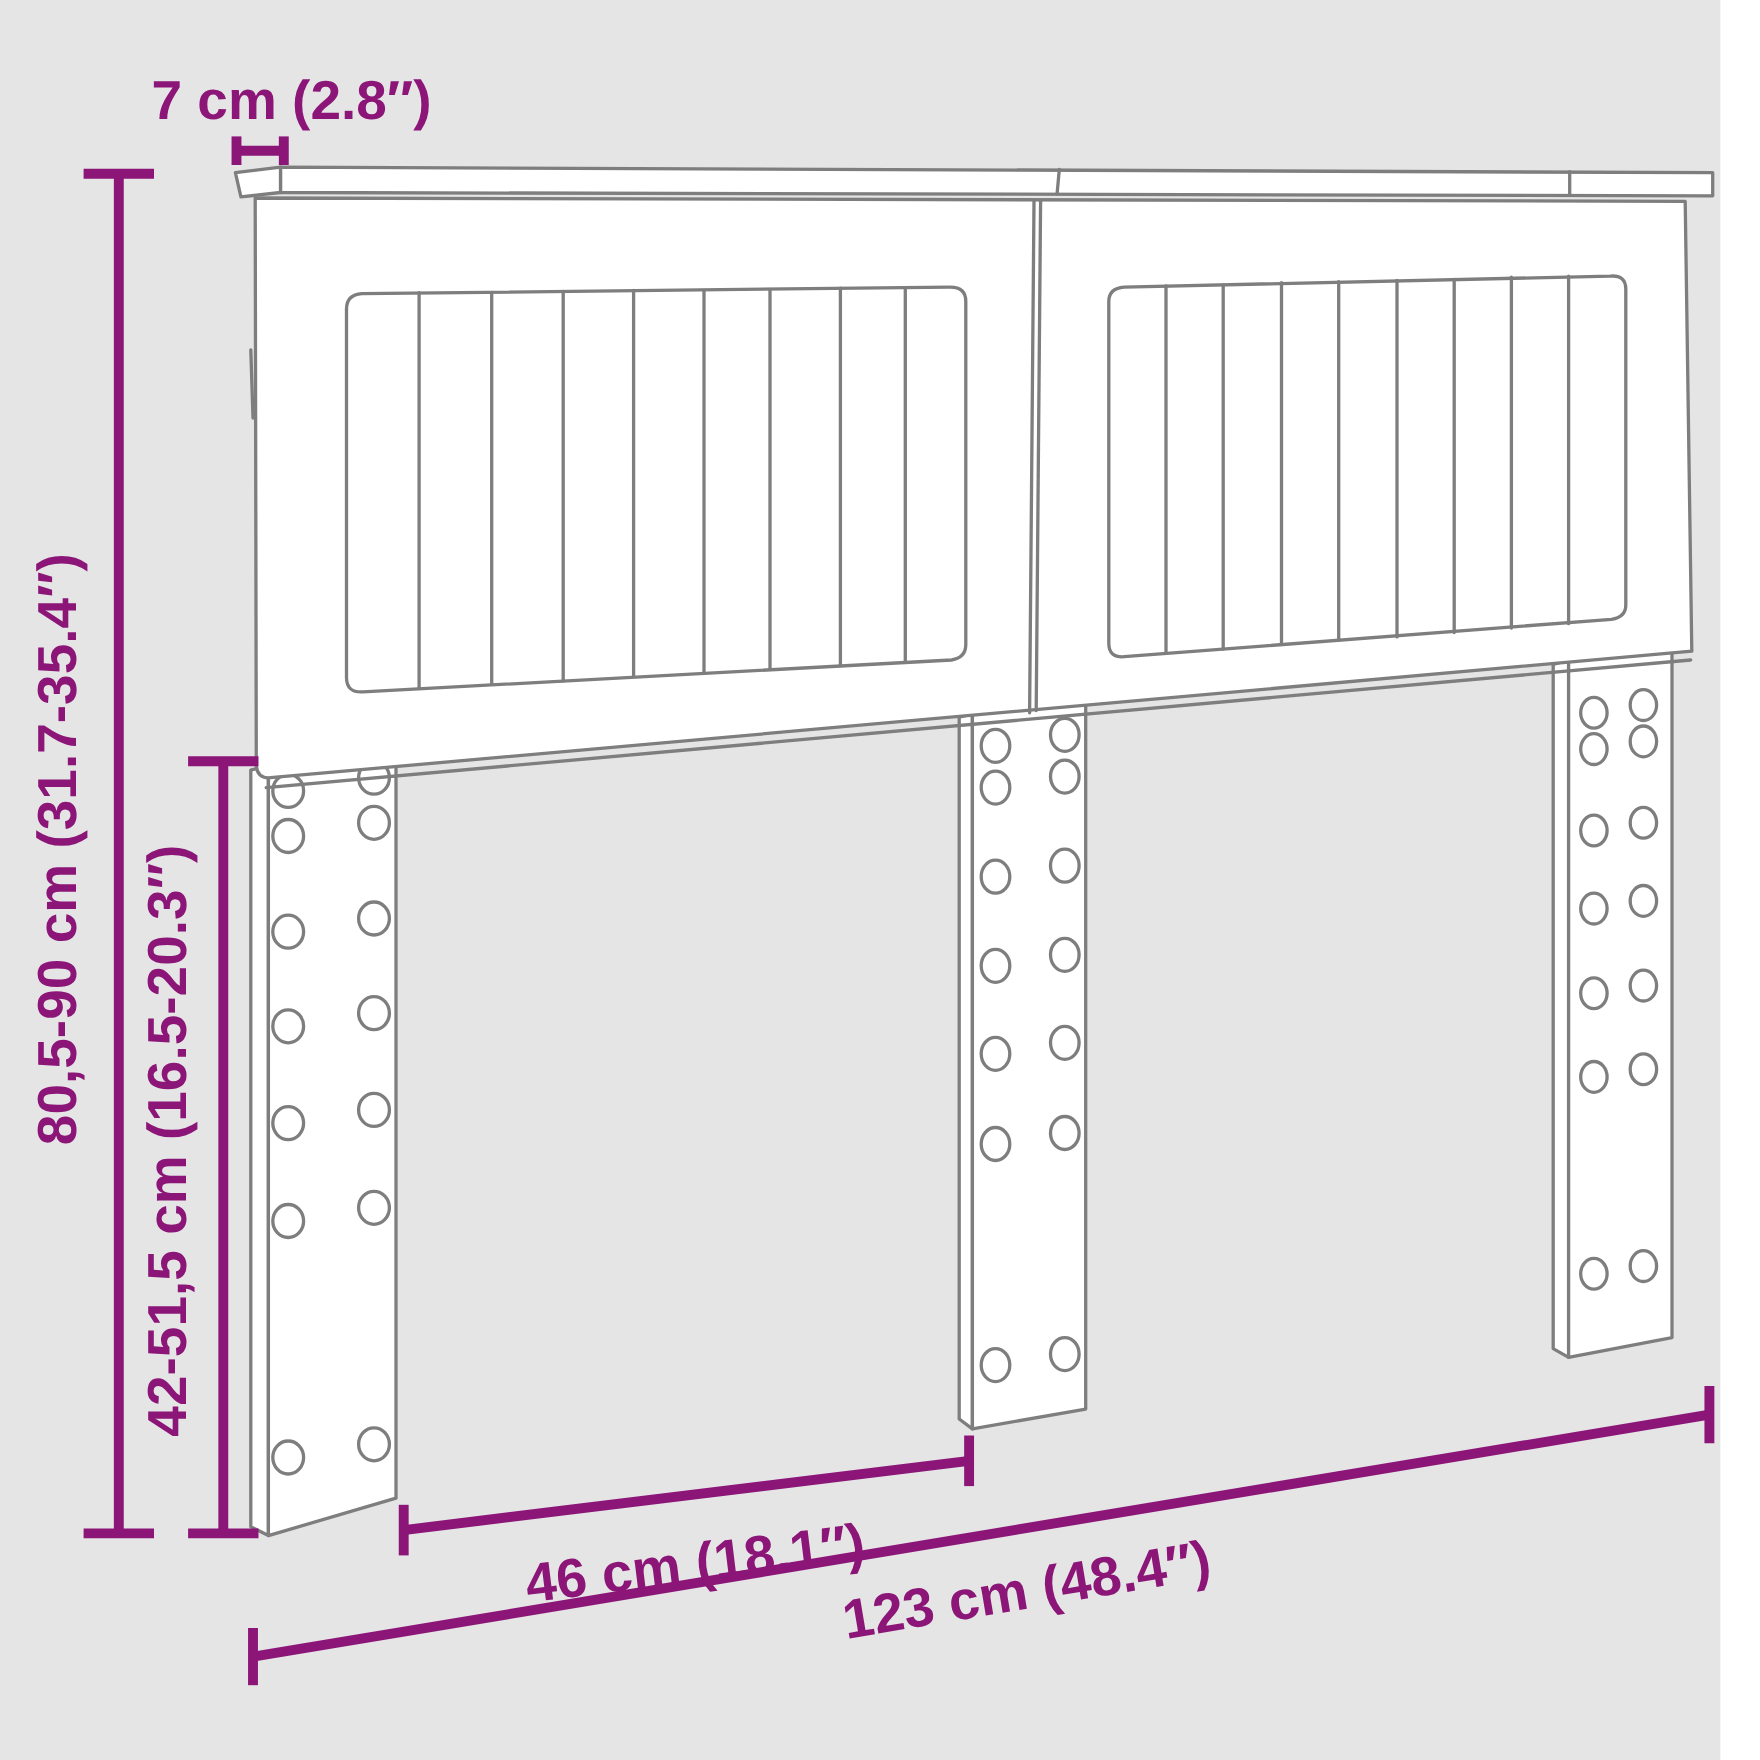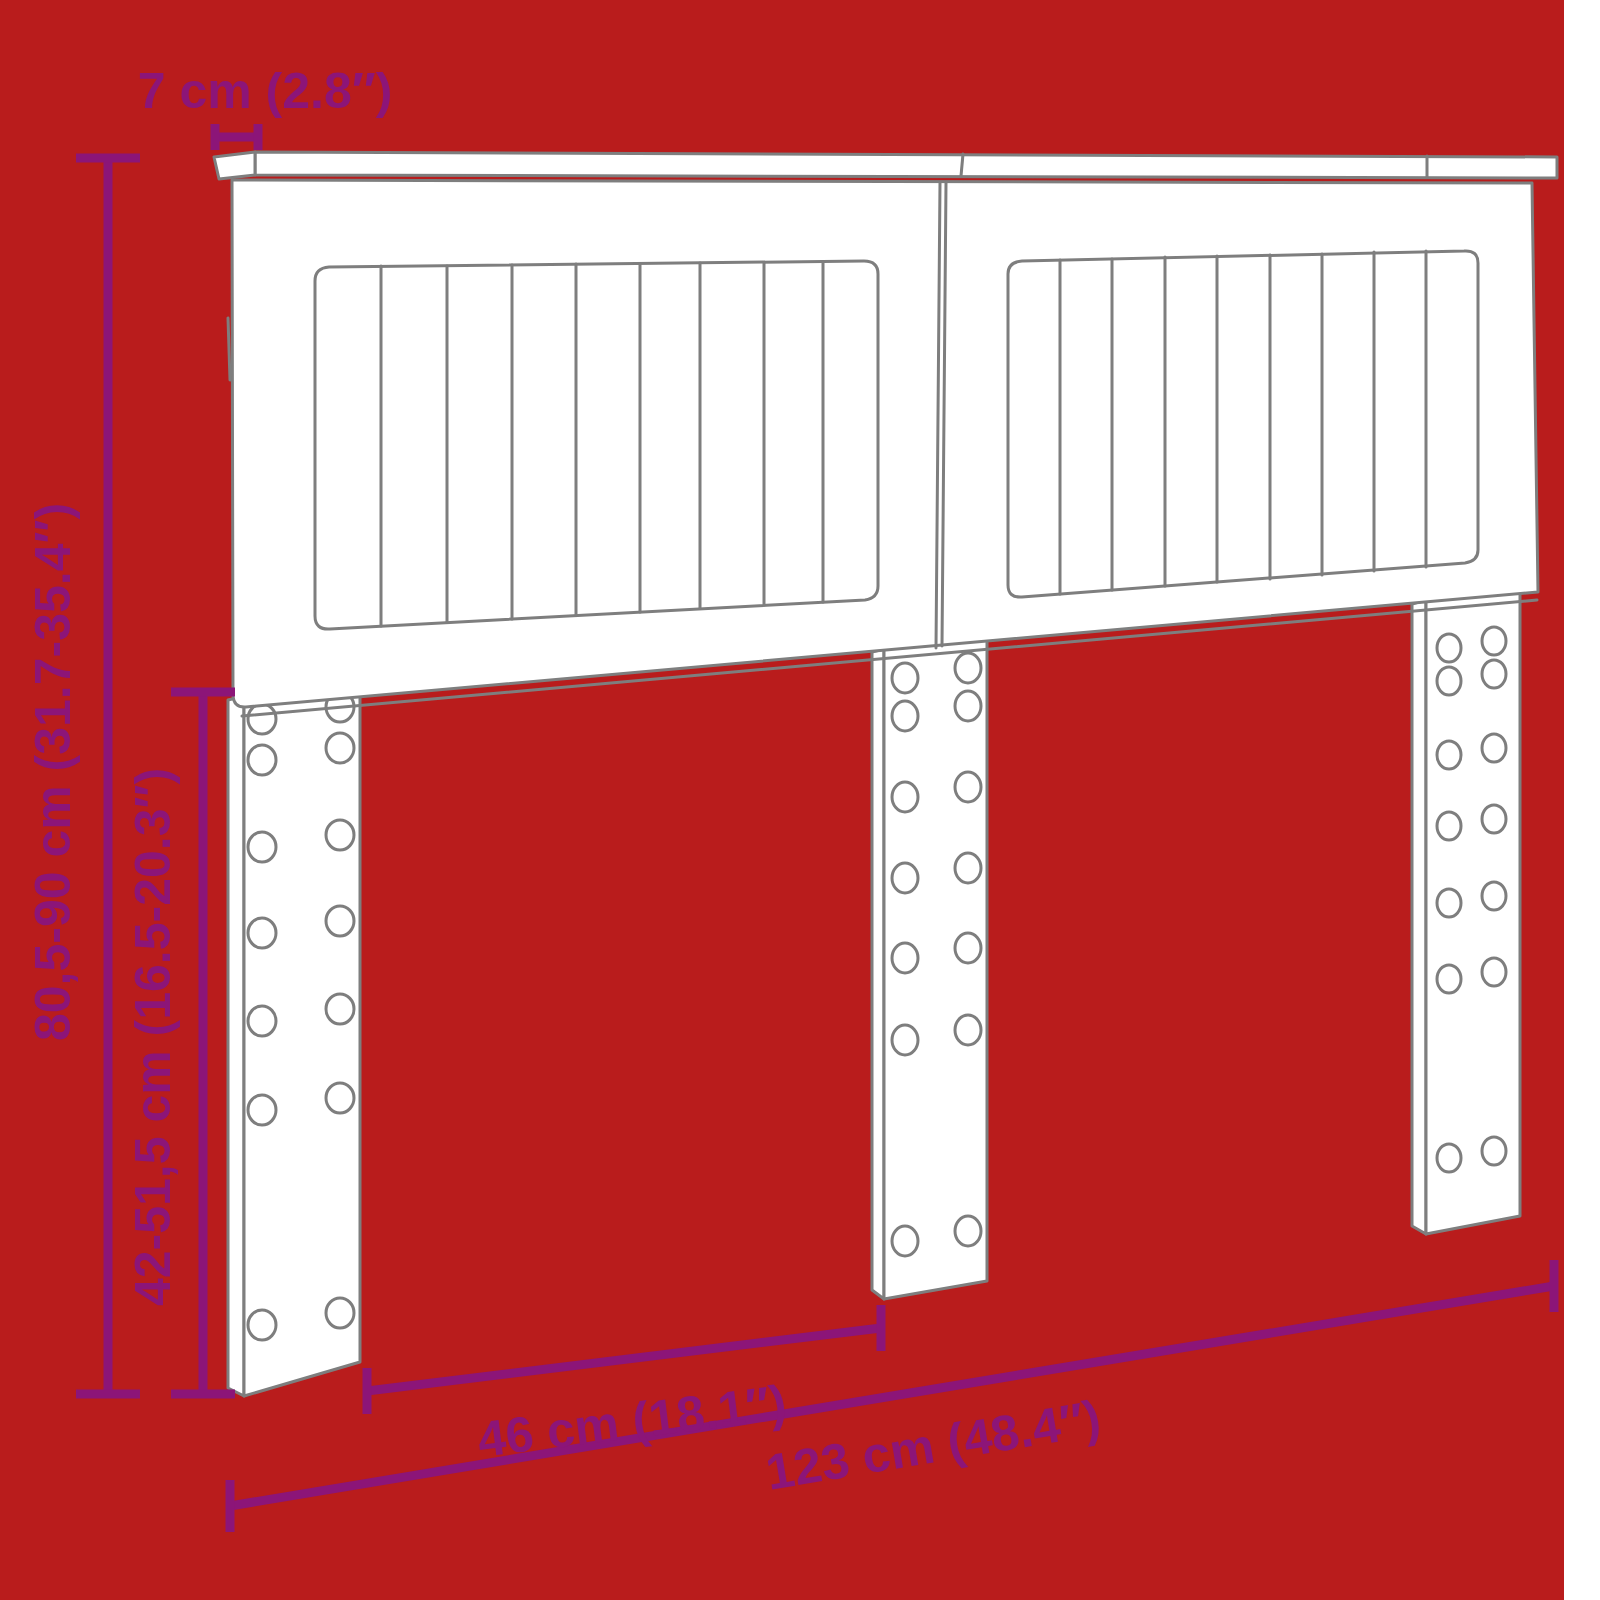--- a/index.html
+++ b/index.html
@@ -1,20 +1,20 @@
 <!DOCTYPE html>
 <html><head>
 <meta charset="utf-8">
 <style>
   html, body { margin: 0; padding: 0; background: #ffffff; }
   .stage {
     position: relative;
     width: 1564px;
     height: 1600px;
-    background: #b91c1c;
+    background: #e5e5e5;
     overflow: hidden;
     font-family: "Liberation Sans", sans-serif;
   }
   svg { display: block; }
   .dim-label {
     font-family: "Liberation Sans", sans-serif;
     font-weight: 700;
     font-size: 50px;
     letter-spacing: 0px;
   }

